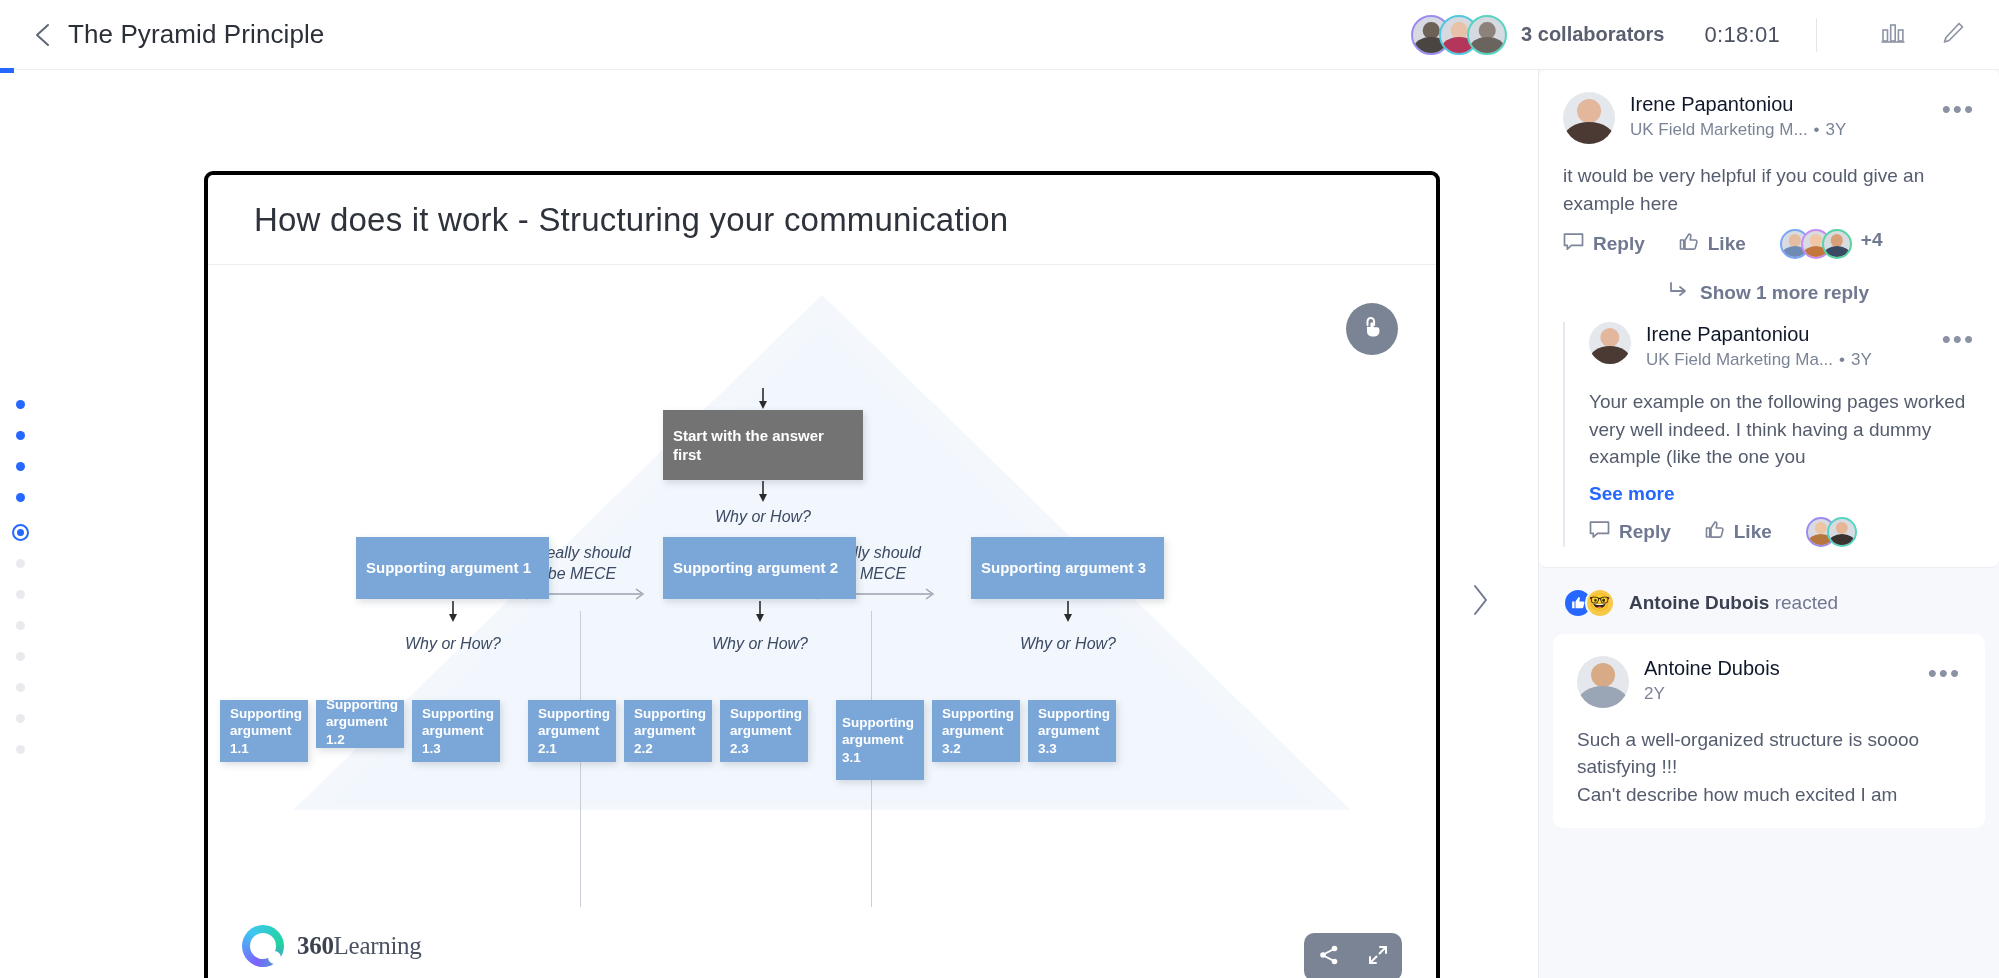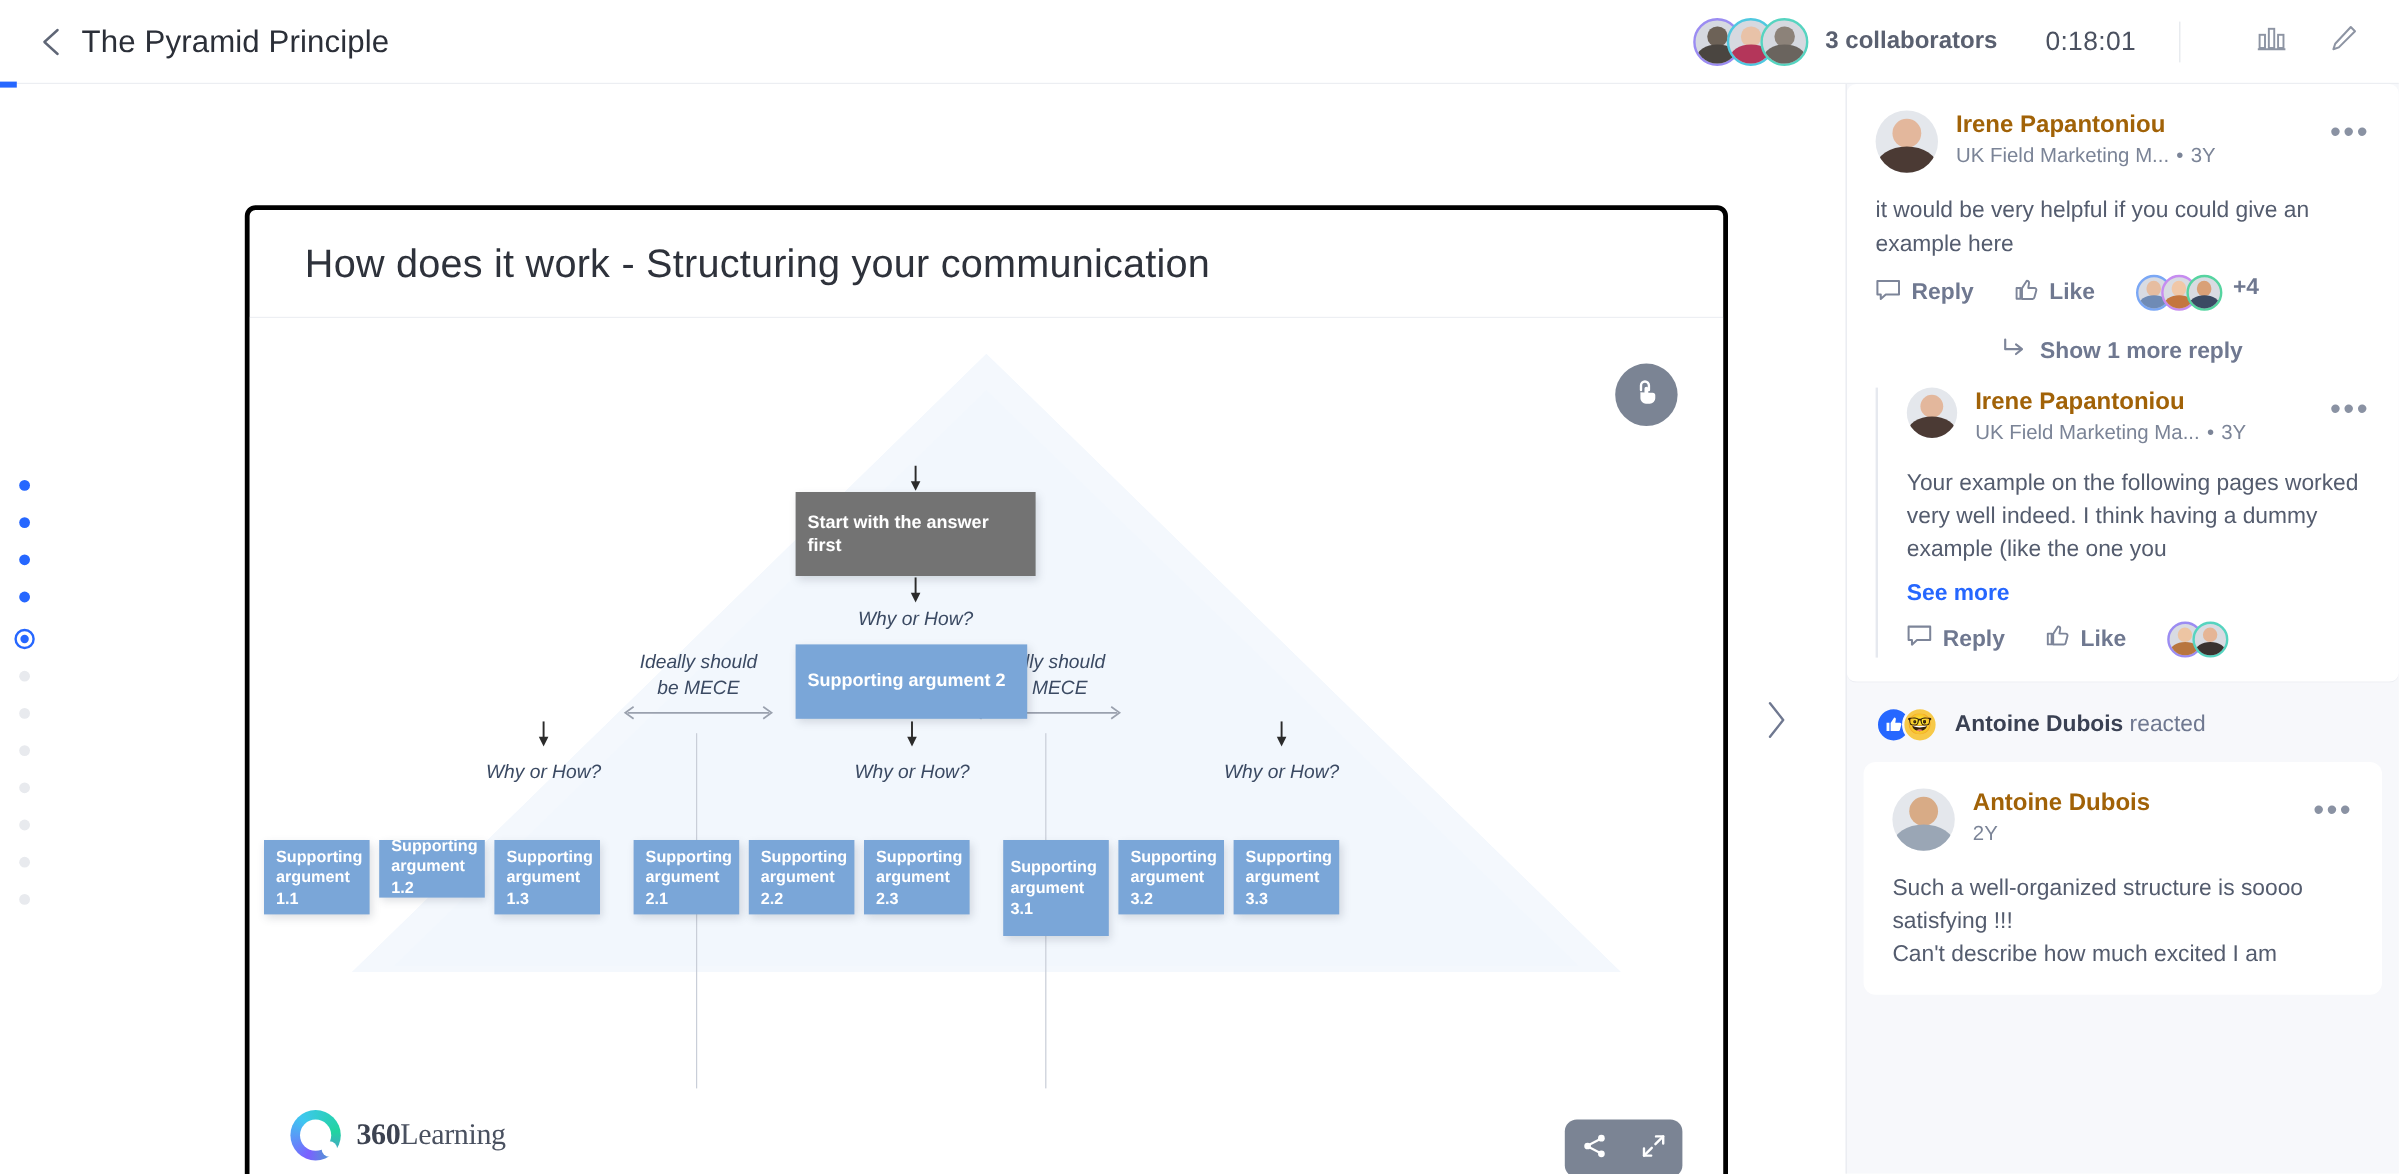--- a/index.html
+++ b/index.html
@@ -195,21 +195,21 @@
   .c-av.sm { width: 42px; height: 42px; }
   .c-av .head {
     position: absolute; left: 50%; top: 14%; width: 46%; height: 46%;
     transform: translateX(-50%); border-radius: 50%;
   }
   .c-av .body {
     position: absolute; left: 50%; bottom: -24%; width: 98%; height: 66%;
     transform: translateX(-50%); border-radius: 50% 50% 0 0;
   }
   .c-meta { margin-left: 15px; flex: 1; min-width: 0; }
-  .c-name { font-size: 20px; font-weight: 700; color: #a16207; line-height: 1.25; }
+  .c-name { font-size: 20px; font-weight: 400; color: #0f172a; line-height: 1.25; }
   .c-sub { font-size: 17px; color: #7b8497; margin-top: 3px; white-space: nowrap; }
   .c-sub .dot-sep { margin: 0 6px; }
   .c-more {
     color: #8a92a3; font-size: 26px; letter-spacing: 2px; line-height: .6;
     padding-top: 10px; cursor: pointer; flex: none;
   }
   .c-body {
     font-size: 19px; color: #545c6e; line-height: 1.45; margin-top: 18px;
     white-space: pre-line;
   }
@@ -371,22 +371,28 @@
 be MECE</div>
     <svg style="position:absolute;left:598px;top:322px" width="132" height="14">
       <line x1="7" y1="7" x2="125" y2="7" stroke="#9aa1ae" stroke-width="1.4"></line>
       <polyline points="12,2 5,7 12,12" fill="none" stroke="#9aa1ae" stroke-width="1.4"></polyline>
       <polyline points="120,2 127,7 120,12" fill="none" stroke="#9aa1ae" stroke-width="1.4"></polyline>
     </svg>
 
     <div class="vline" style="left:372px; top:346px; height:296px;"></div>
     <div class="vline" style="left:663px; top:346px; height:296px;"></div>
 
+    <div class="dbox blue" style="left:148px; top:272px; width:193px; height:62px;">
+      <div class="dbox-text" style="font-size:15px">Supporting argument 1</div>
+    </div>
     <div class="dbox blue" style="left:455px; top:272px; width:193px; height:62px;">
       <div class="dbox-text" style="font-size:15px">Supporting argument 2</div>
+    </div>
+    <div class="dbox blue" style="left:763px; top:272px; width:193px; height:62px;">
+      <div class="dbox-text" style="font-size:15px">Supporting argument 3</div>
     </div>
 
     <svg style="position:absolute;left:237px;top:336px" width="16" height="22">
       <line x1="8" y1="0" x2="8" y2="15" stroke="#2b2b2b" stroke-width="1.6"></line>
         <polygon points="8,21 4,13 12,13" fill="#2b2b2b"></polygon>
     </svg>
     <svg style="position:absolute;left:544px;top:336px" width="16" height="22">
       <line x1="8" y1="0" x2="8" y2="15" stroke="#2b2b2b" stroke-width="1.6"></line>
         <polygon points="8,21 4,13 12,13" fill="#2b2b2b"></polygon>
     </svg>

